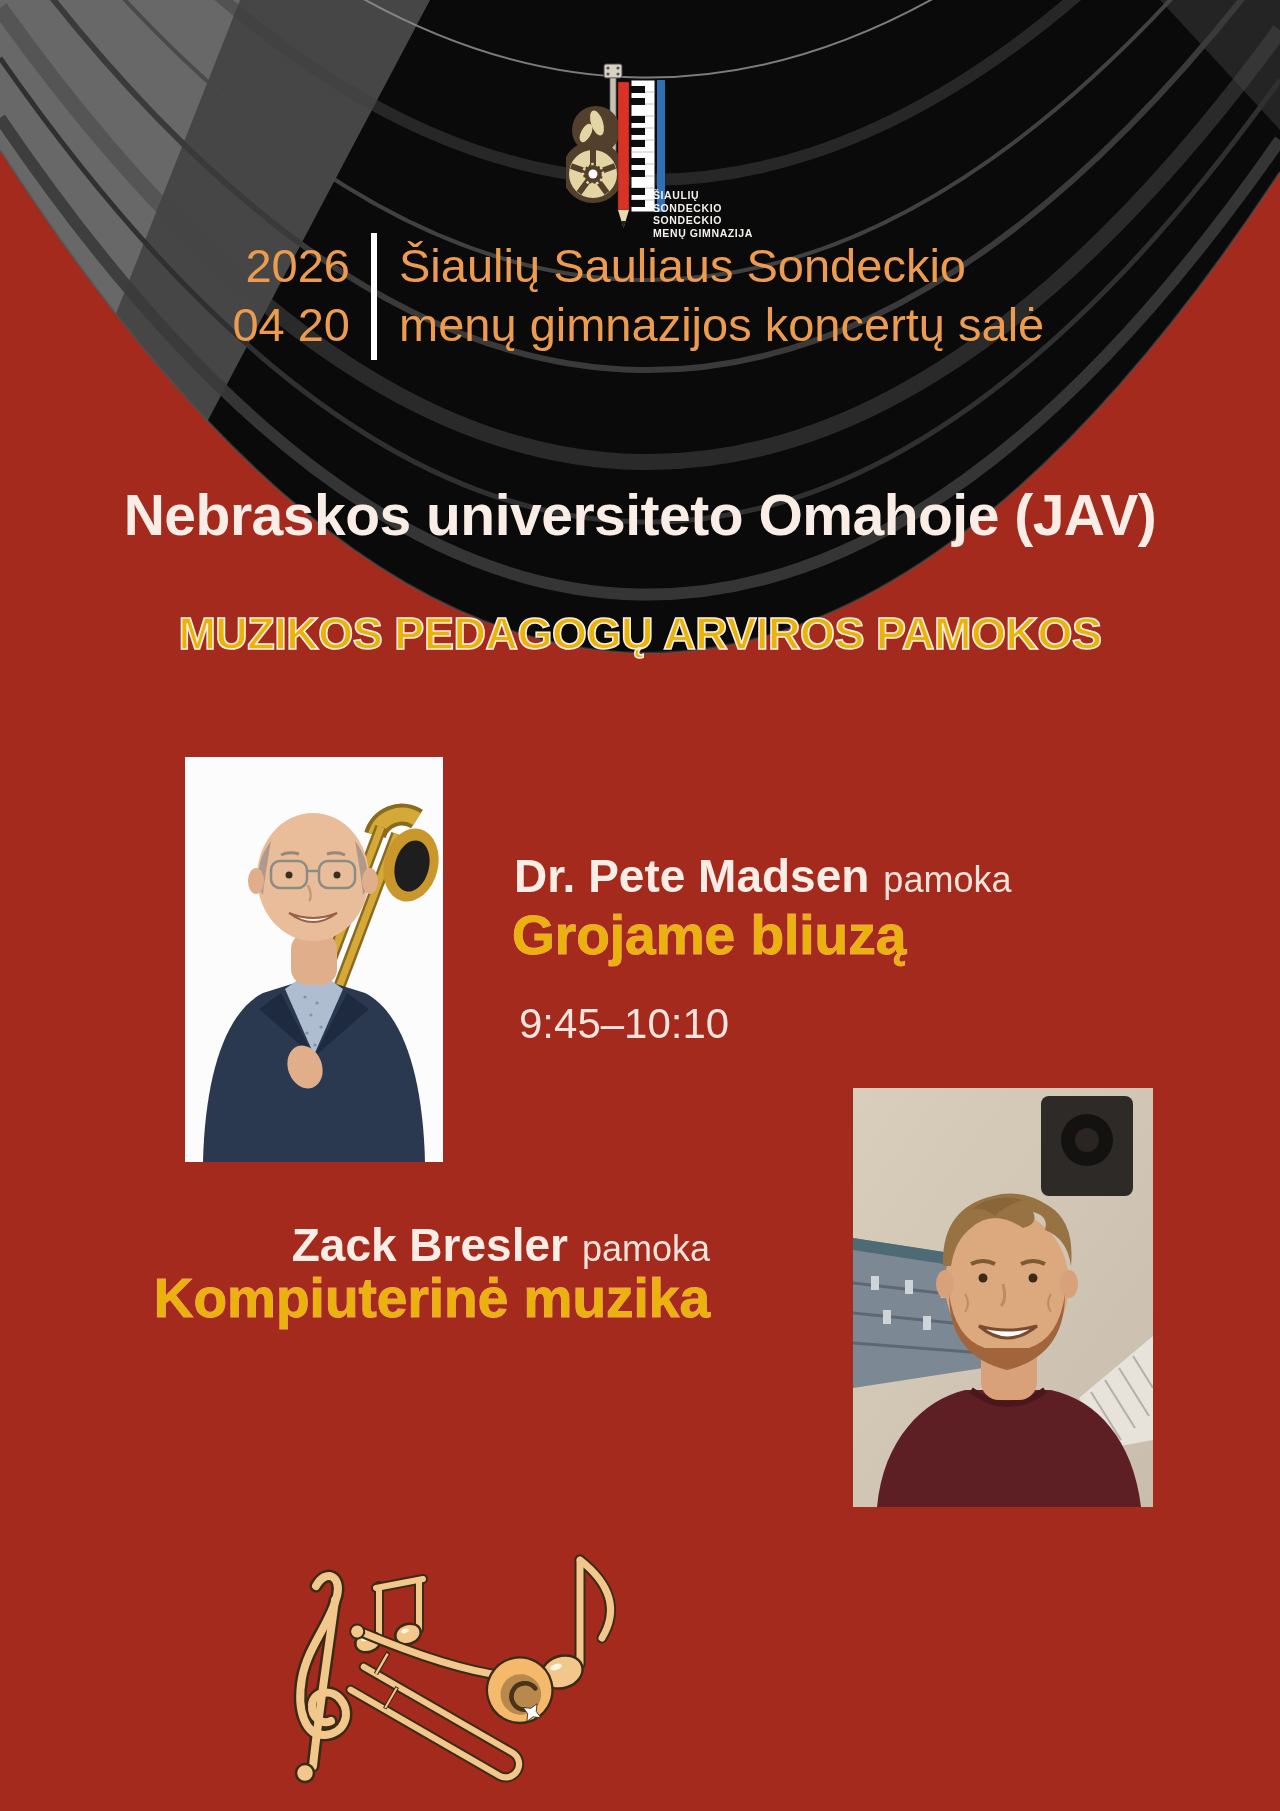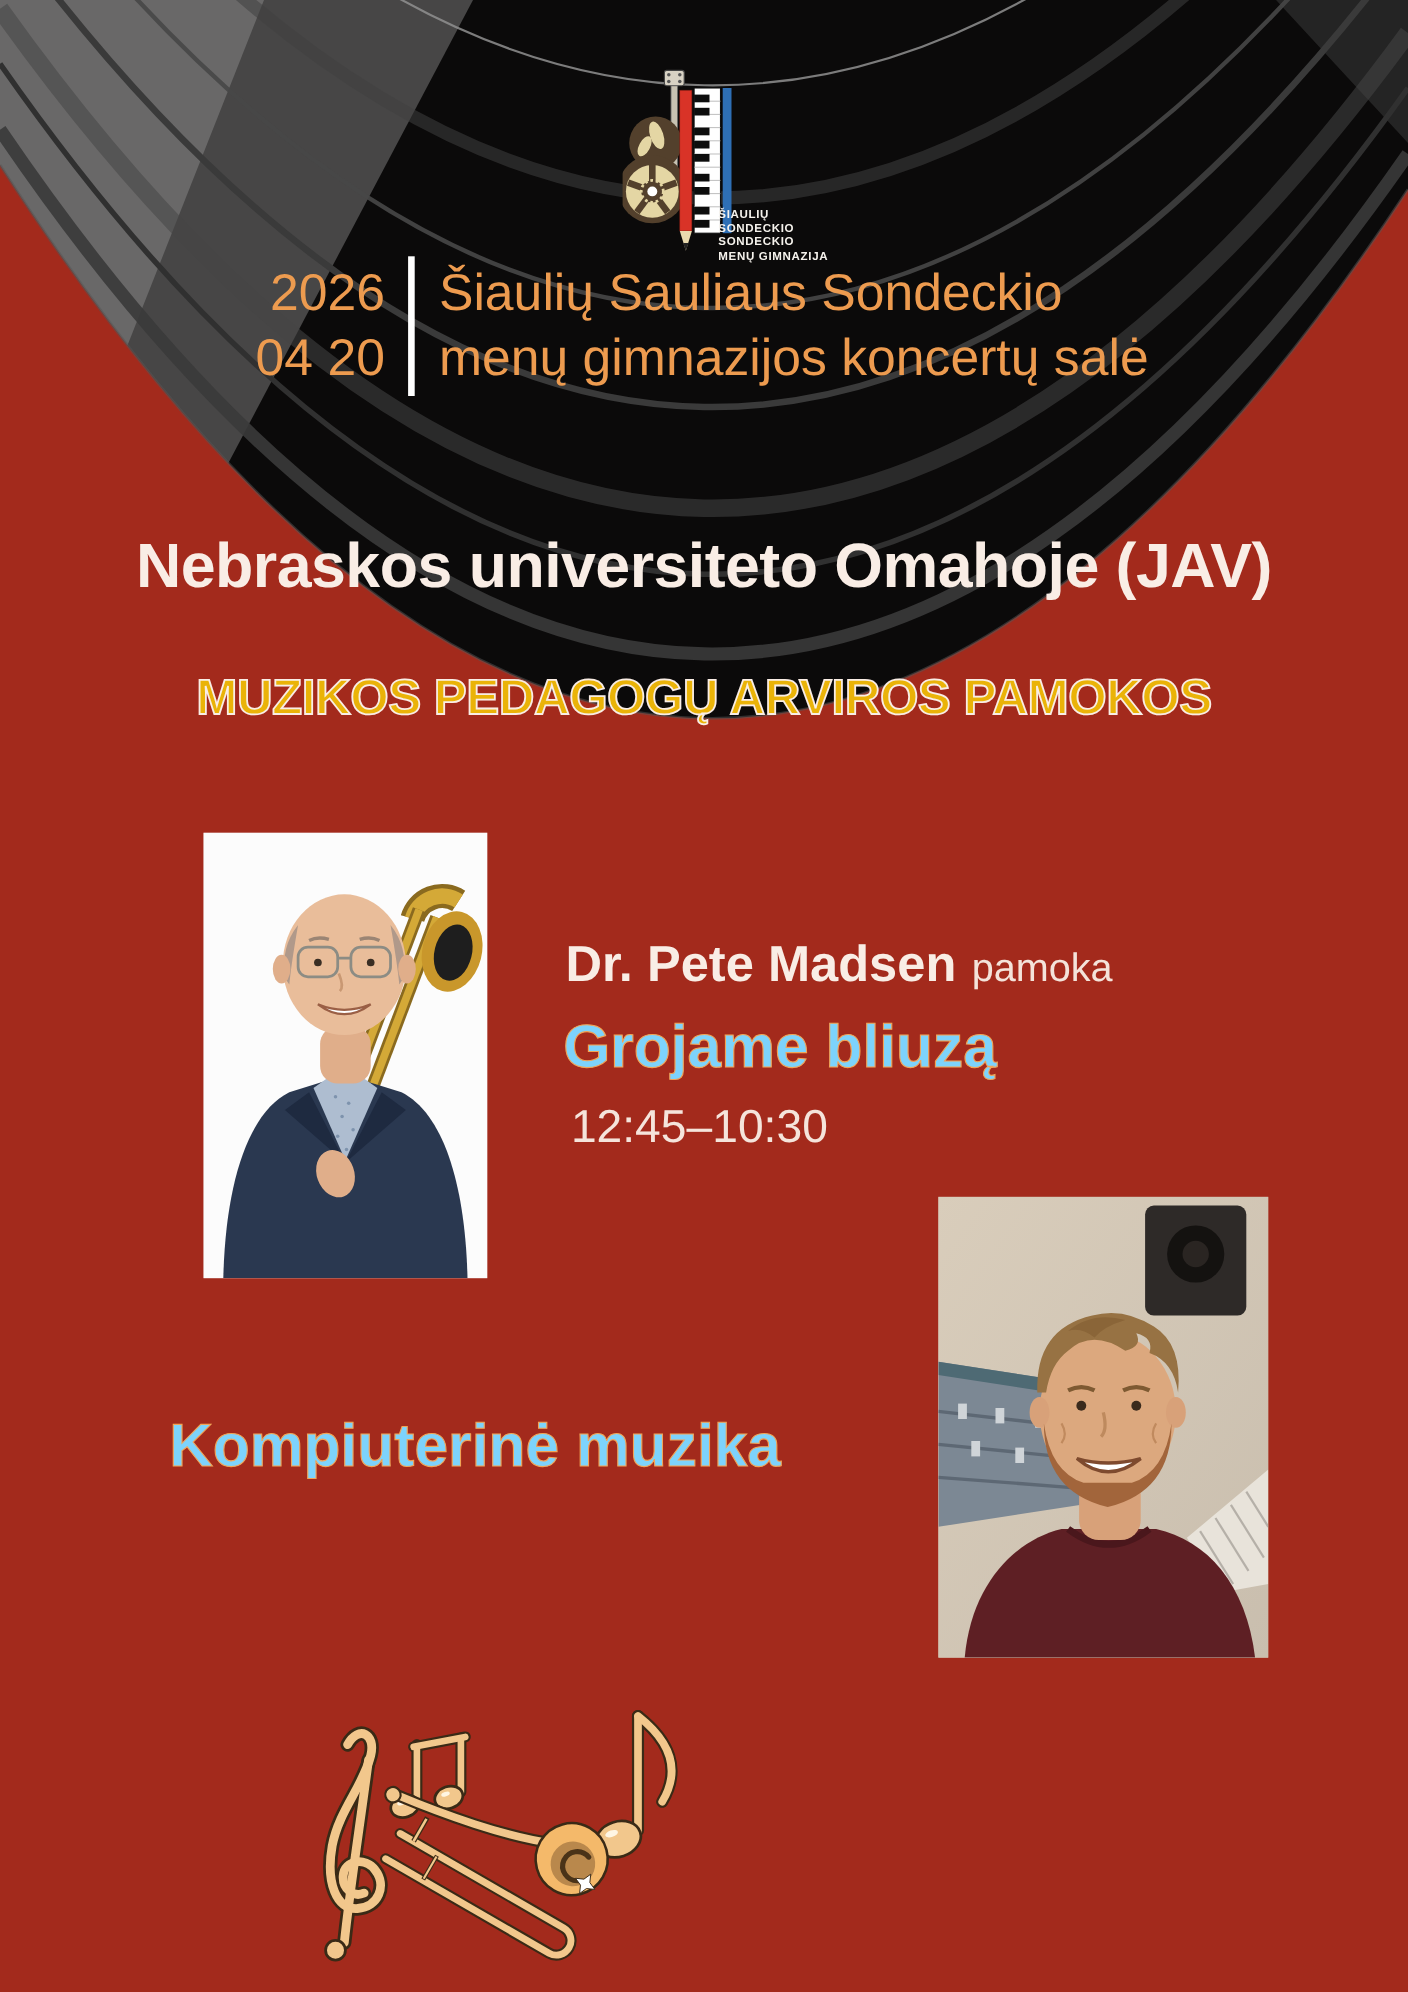--- a/index.html
+++ b/index.html
@@ -27,21 +27,21 @@
   .title{left:0;top:482px;width:1280px;text-align:center;color:#F9EDE5;
          font-size:57px;font-weight:bold;letter-spacing:-.5px;}
   .subtitle{left:0;top:608px;width:1280px;text-align:center;color:#eab308;
             font-size:45px;font-weight:bold;letter-spacing:-.5px;
             -webkit-text-stroke:1.6px #F9EDE5;}
 
   
   .s-name{color:#F9EDE5;font-size:46px;font-weight:bold;white-space:nowrap;}
   .s-suffix{color:#F4E3DA;font-size:36px;font-weight:400;margin-left:14px;
             -webkit-text-stroke:0;}
-  .s-topic{color:#7dd3fc;font-size:55px;font-weight:bold;white-space:nowrap;margin-top:16px;
+  .s-topic{color:#eab308;font-size:55px;font-weight:bold;white-space:nowrap;
            -webkit-text-stroke:1px #F2A456;}
   .s-time{color:#F5E4DB;font-size:42px;font-weight:400;white-space:nowrap;}
   .pete-name {left:514px;top:849px;}
   .pete-topic{left:512px;top:903px;}
   .pete-time {left:519px;top:1000px;}
   .zack-block{left:100px;width:610px;text-align:right;}
   .zack-name {top:1218px;}
   .zack-topic{top:1266px;}
   .zack-time {top:1362px;}
 
@@ -205,22 +205,25 @@
       <path d="M104,156 Q128,174 152,156 Q128,166 104,156 Z" fill="#FFFFFF" stroke="#9A5F45" stroke-width="2"></path>
 
       <ellipse cx="120" cy="310" rx="17" ry="22" transform="rotate(-20 120 310)" fill="#E0AE8A"></ellipse>
     </svg>
   </div>
 
   <div class="abs pete-name">
     <span class="s-name">Dr. Pete Madsen</span><span class="s-suffix">pamoka</span>
   </div>
   <div class="abs pete-topic s-topic">Grojame bliuzą</div>
-  <div class="abs pete-time  s-time">12:45–10:30</div>
-
+  <div class="abs pete-time  s-time">9:45–10:10</div>
+
+  <div class="abs zack-block zack-name">
+    <span class="s-name">Zack Bresler</span><span class="s-suffix">pamoka</span>
+  </div>
   <div class="abs zack-block zack-topic s-topic">Kompiuterinė muzika</div>
 
   <div class="abs photo photo-zack">
     <svg width="300" height="419" viewBox="0 0 300 419">
       <defs>
         <linearGradient id="zbg" x1="0" y1="0" x2="1" y2="1">
           <stop offset="0" stop-color="#D9CDBB"></stop>
             <stop offset="1" stop-color="#C9BEAE"></stop>
         </linearGradient>
       </defs>

